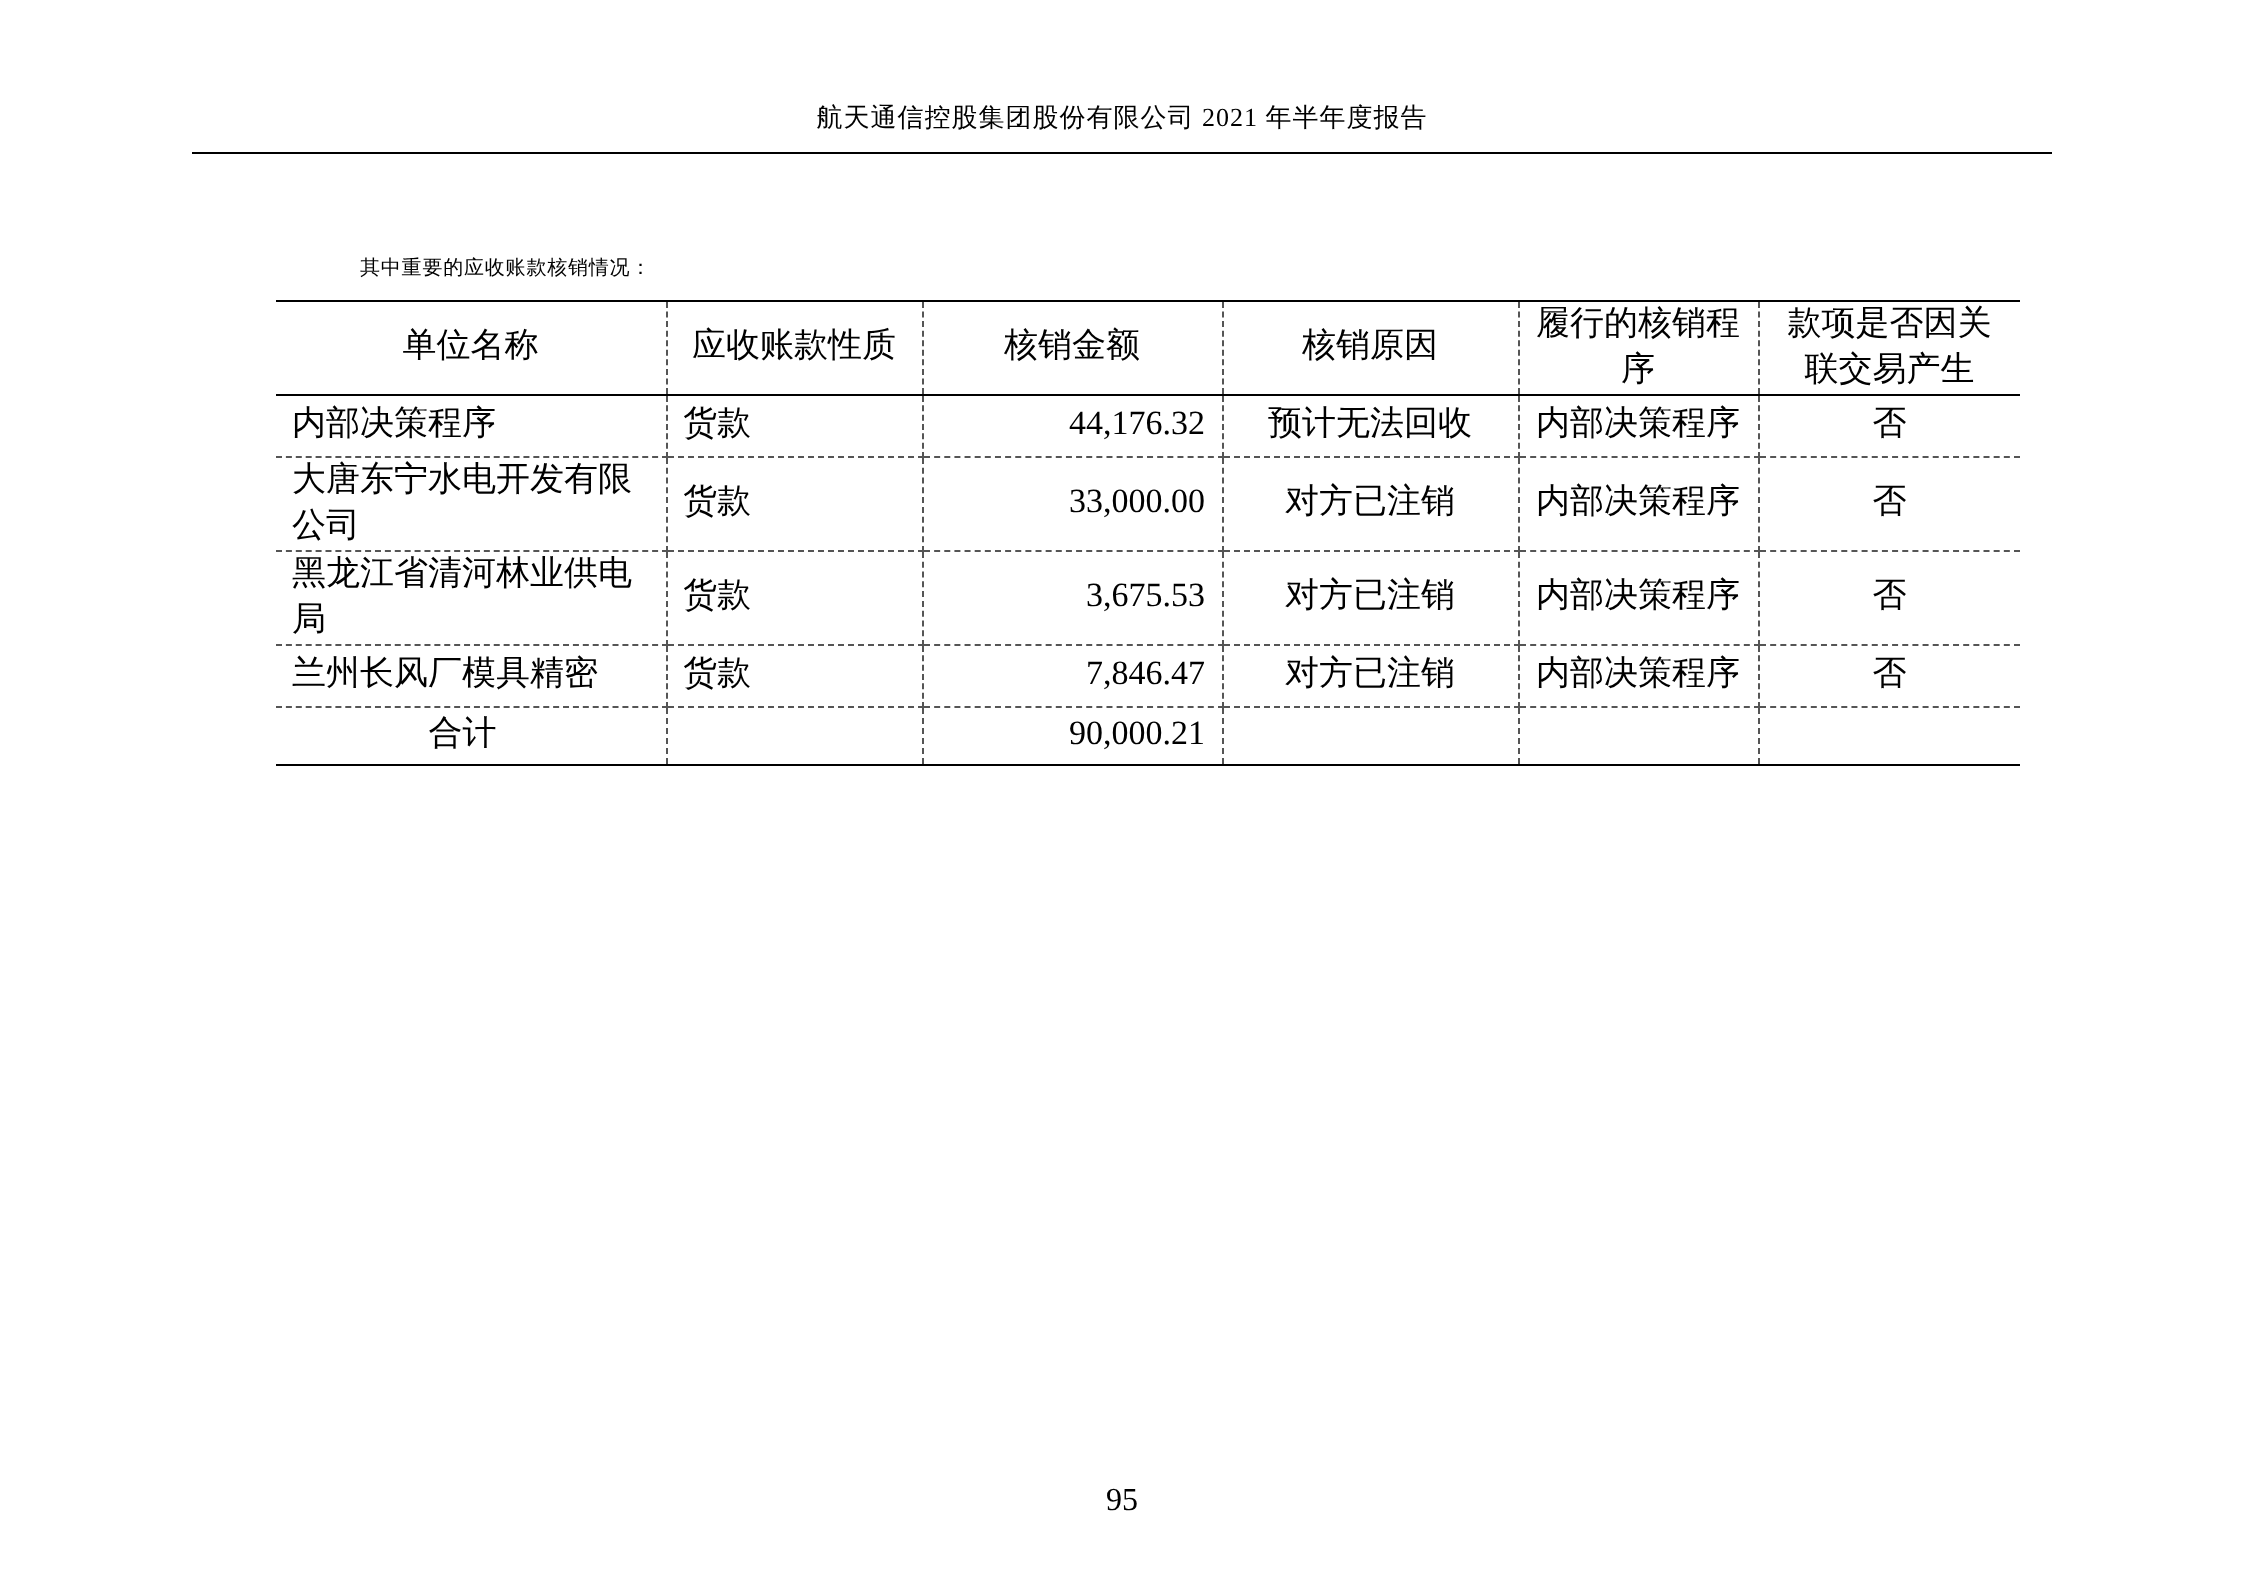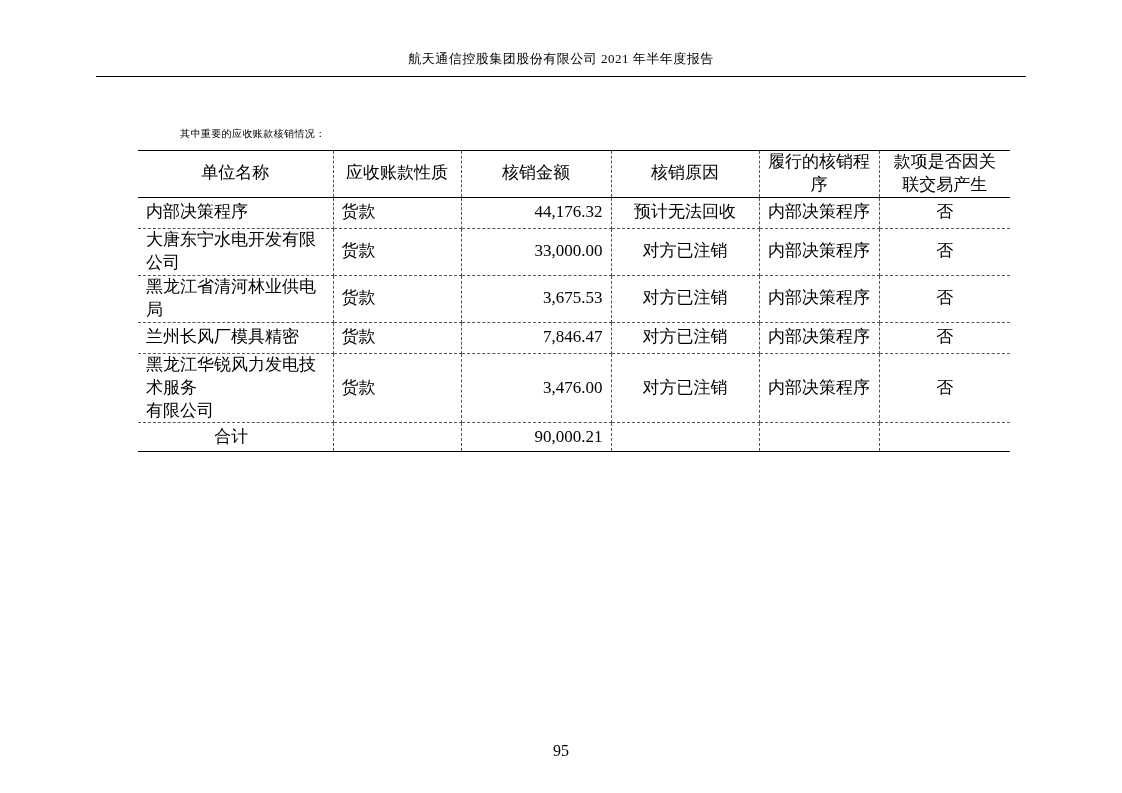--- a/index.html
+++ b/index.html
@@ -157,31 +157,20 @@
           <td class="c-related">否</td>
         </tr>
         <tr>
           <td class="c-name">兰州长风厂模具精密</td>
           <td class="c-nature">货款</td>
           <td class="c-amount">7,846.47</td>
           <td class="c-reason">对方已注销</td>
           <td class="c-proc">内部决策程序</td>
           <td class="c-related">否</td>
         </tr>
-        <tr class="tall">
-          <td class="c-name">
-            <span class="twoline">黑龙江华锐风力发电技术服务</span>
-            <span class="twoline">有限公司</span>
-          </td>
-          <td class="c-nature">货款</td>
-          <td class="c-amount">3,476.00</td>
-          <td class="c-reason">对方已注销</td>
-          <td class="c-proc">内部决策程序</td>
-          <td class="c-related">否</td>
-        </tr>
         <tr class="total">
           <td class="c-name">合计</td>
           <td class="c-nature"></td>
           <td class="c-amount">90,000.21</td>
           <td class="c-reason"></td>
           <td class="c-proc"></td>
           <td class="c-related"></td>
         </tr>
       </tbody>
     </table>

